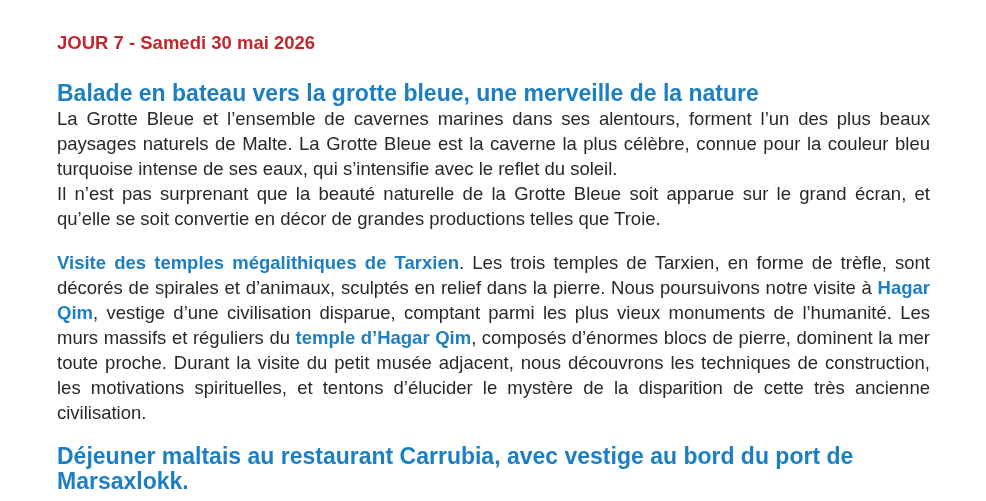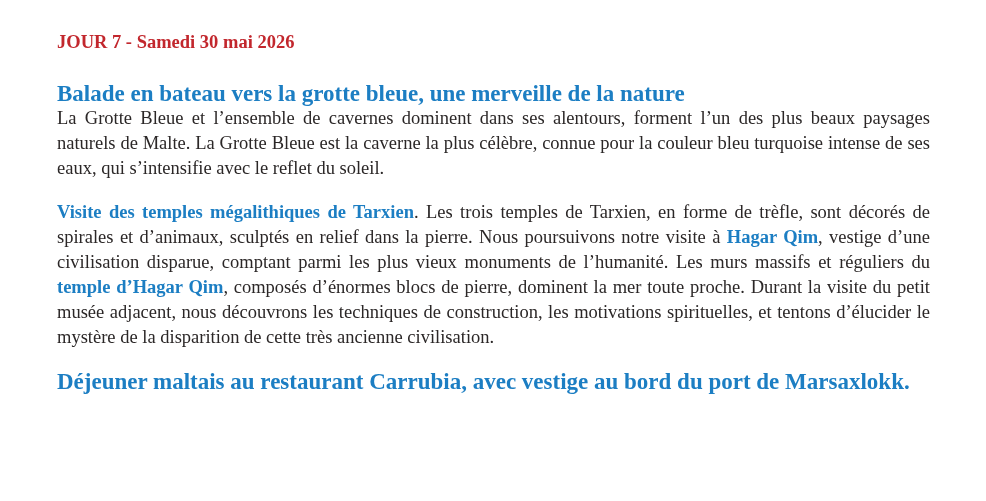--- a/index.html
+++ b/index.html
@@ -12,21 +12,21 @@
   html, body {
     width: 986px;
     height: 501px;
     background: var(--background);
     overflow: hidden;
   }
   .page {
     width: 986px;
     height: 501px;
     padding: 30px 56px 18px 57px;
-    font-family: Liberation Serif, serif;
+    font-family: Liberation Sans, sans-serif;
     font-size: 18.5px;
     line-height: 25px;
     color: var(--body-text);
   }
   .day-heading {
     font-size: 18.5px;
     font-weight: bold;
     color: var(--heading-red);
     margin-bottom: 26px;
   }
@@ -53,20 +53,21 @@
 </head>
 <body>
 
 <div class="page">
 
   <h1 class="day-heading">JOUR 7 - Samedi 30 mai 2026</h1>
 
 
   <section class="section">
     <h2 class="section-heading">Balade en bateau vers la grotte bleue, une merveille de la nature</h2>
-    <p class="body-para">La Grotte Bleue et l’ensemble de cavernes dominent dans ses alentours, forment l’un des plus beaux paysages naturels de Malte. La Grotte Bleue est la caverne la plus célèbre, connue pour la couleur bleu turquoise intense de ses eaux, qui s’intensifie avec le reflet du soleil.</p>
+    <p class="body-para">La Grotte Bleue et l’ensemble de cavernes marines dans ses alentours, forment l’un des plus beaux paysages naturels de Malte. La Grotte Bleue est la caverne la plus célèbre, connue pour la couleur bleu turquoise intense de ses eaux, qui s’intensifie avec le reflet du soleil.</p>
+    <p class="body-para">Il n’est pas surprenant que la beauté naturelle de la Grotte Bleue soit apparue sur le grand écran, et qu’elle se soit convertie en décor de grandes productions telles que Troie.</p>
   </section>
 
   <p class="body-para section"><span class="em-blue">Visite des temples mégalithiques de Tarxien</span><span>. Les trois temples de Tarxien, en forme de trèfle, sont décorés de spirales et d’animaux, sculptés en relief dans la pierre. Nous poursuivons notre visite à </span><span class="em-blue">Hagar Qim</span><span>, vestige d’une civilisation disparue, comptant parmi les plus vieux monuments de l’humanité. Les murs massifs et réguliers du </span><span class="em-blue">temple d’Hagar Qim</span><span>, composés d’énormes blocs de pierre, dominent la mer toute proche. Durant la visite du petit musée adjacent, nous découvrons les techniques de construction, les motivations spirituelles, et tentons d’élucider le mystère de la disparition de cette très ancienne civilisation.</span></p>
 
   <h2 class="section-heading">Déjeuner maltais au restaurant Carrubia, avec vestige au bord du port de Marsaxlokk.</h2>
 
 </div>
 
 </body></html>

